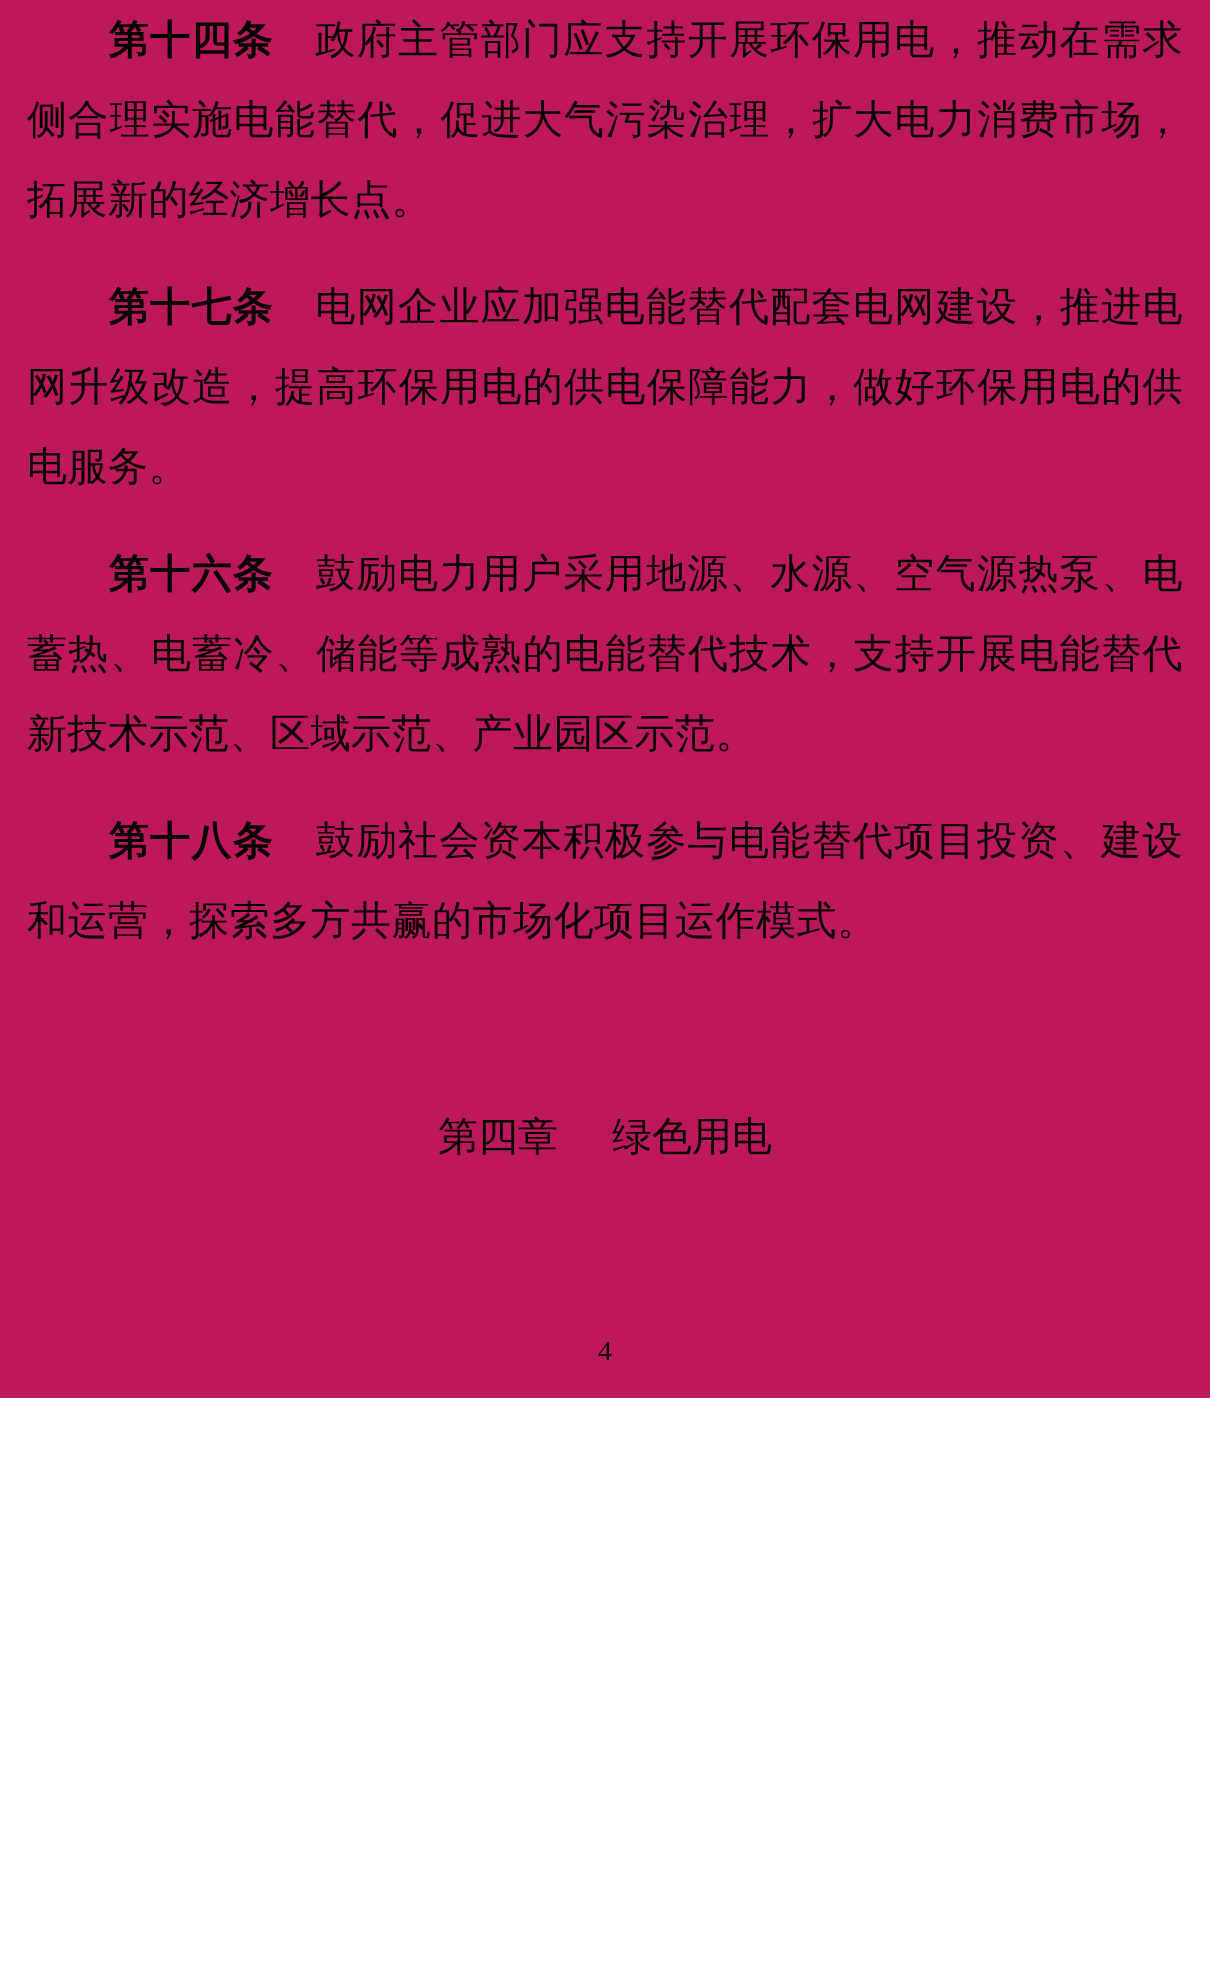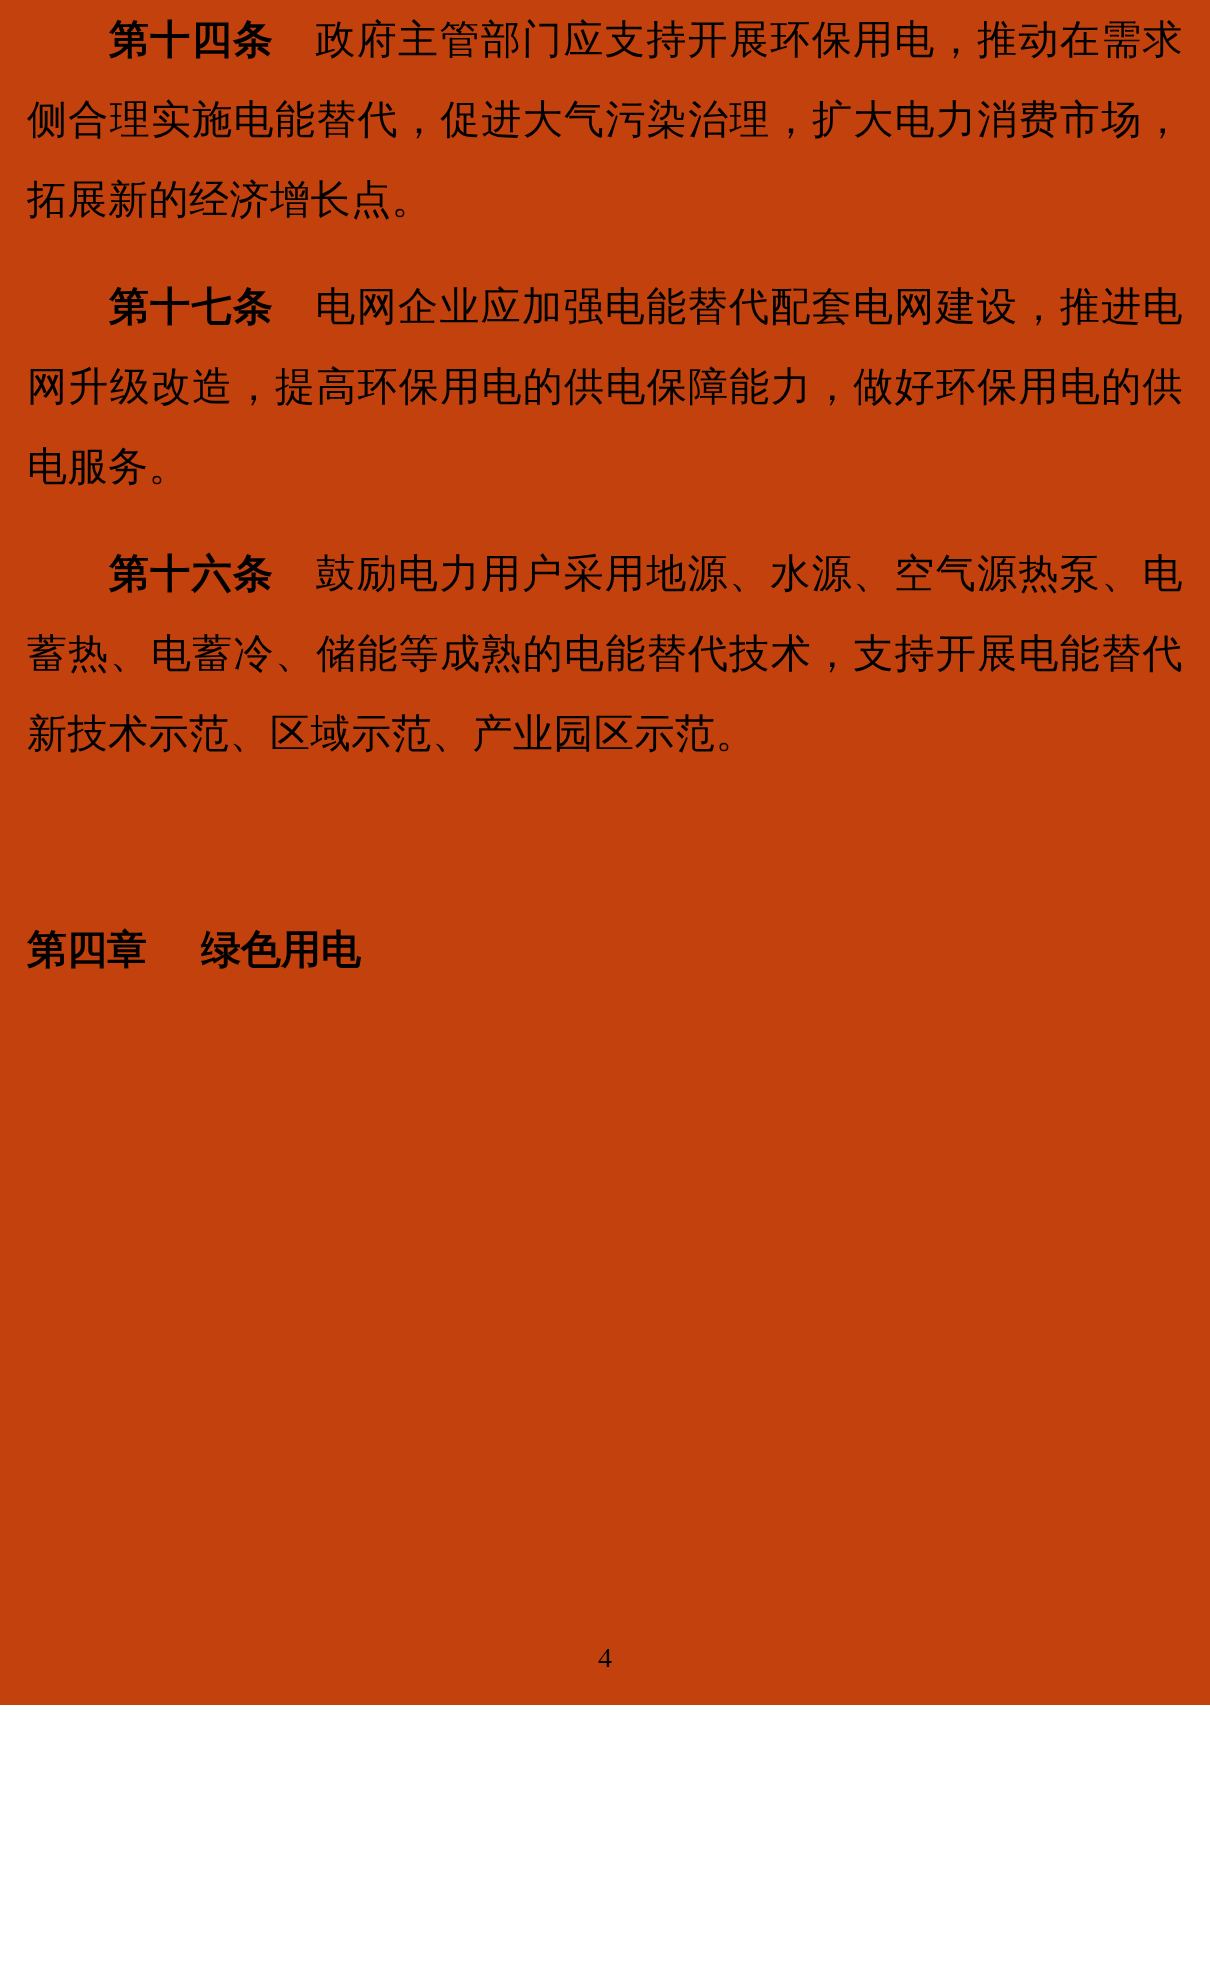--- a/index.html
+++ b/index.html
@@ -3,22 +3,22 @@
 <meta charset="utf-8">
 <style>
   html, body {
     margin: 0;
     padding: 0;
     background: #ffffff;
   }
   .page {
     position: relative;
     width: 1210px;
-    height: 1705px;
-    background: #c2410c;
+    height: 1398px;
+    background: #be185d;
     color: #000000;
     font-family: "Liberation Serif", "DejaVu Serif", serif;
     overflow: hidden;
   }
   .textblock {
     position: absolute;
     top: 0;
     left: 27px;
     width: 1156px;
   }
@@ -37,23 +37,22 @@
     font-weight: bold;
   }
   .head-gap {
     display: inline-block;
     width: 40px;
   }
   .chapter {
     margin: 136px 0 0 0;
     font-size: 40px;
     line-height: 80px;
-    text-align: left;
+    text-align: center;
     text-indent: 0;
-    font-weight: bold;
   }
   .chapter-gap {
     display: inline-block;
     width: 54px;
   }
   .page-num {
     position: absolute;
     left: 0;
     right: 0;
     bottom: 30px;
@@ -68,19 +67,20 @@
 <div class="page">
   <div class="textblock">
 
     <p class="article"><span class="art-head">第十四条</span><span class="head-gap"></span><span class="art-body">政府主管部门应支持开展环保用电，推动在需求侧合理实施电能替代，促进大气污染治理，扩大电力消费市场，拓展新的经济增长点。</span></p>
 
 
     <p class="article"><span class="art-head">第十七条</span><span class="head-gap"></span><span class="art-body">电网企业应加强电能替代配套电网建设，推进电网升级改造，提高环保用电的供电保障能力，做好环保用电的供电服务。</span></p>
 
     <p class="article"><span class="art-head">第十六条</span><span class="head-gap"></span><span class="art-body">鼓励电力用户采用地源、水源、空气源热泵、电蓄热、电蓄冷、储能等成熟的电能替代技术，支持开展电能替代新技术示范、区域示范、产业园区示范。</span></p>
 
+    <p class="article"><span class="art-head">第十八条</span><span class="head-gap"></span><span class="art-body">鼓励社会资本积极参与电能替代项目投资、建设和运营，探索多方共赢的市场化项目运作模式。</span></p>
 
     <p class="chapter"><span>第四章</span><span class="chapter-gap"></span><span>绿色用电</span></p>
 
   </div>
 
   <div class="page-num">4</div>
 </div>
 
 </body></html>

